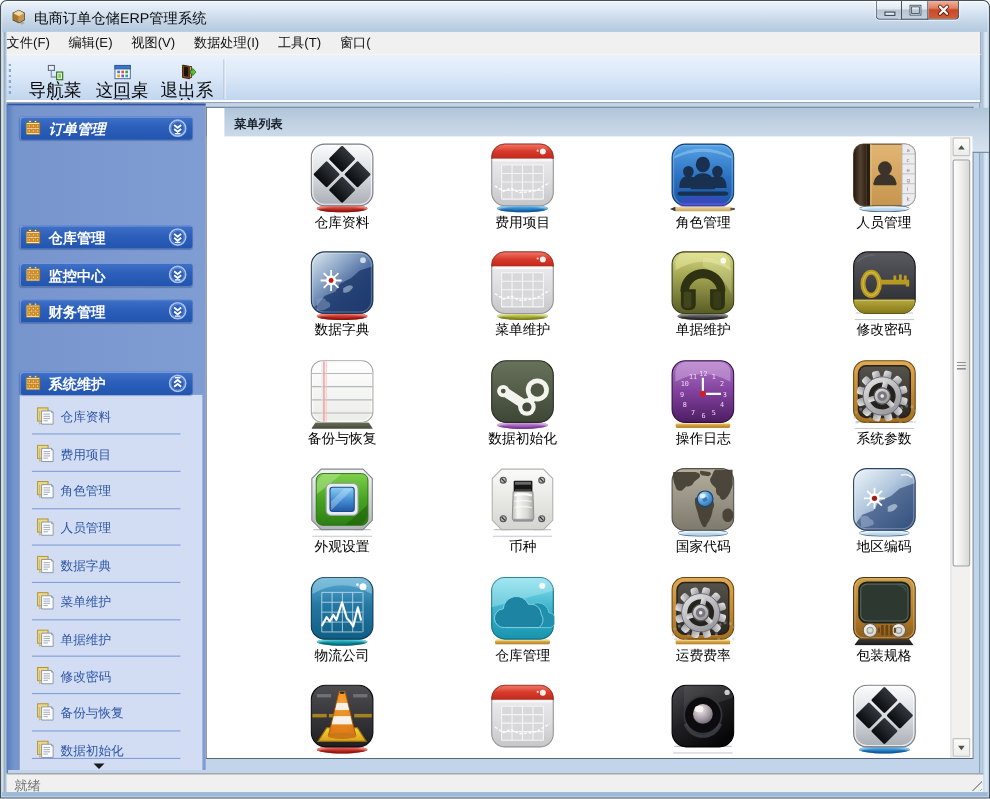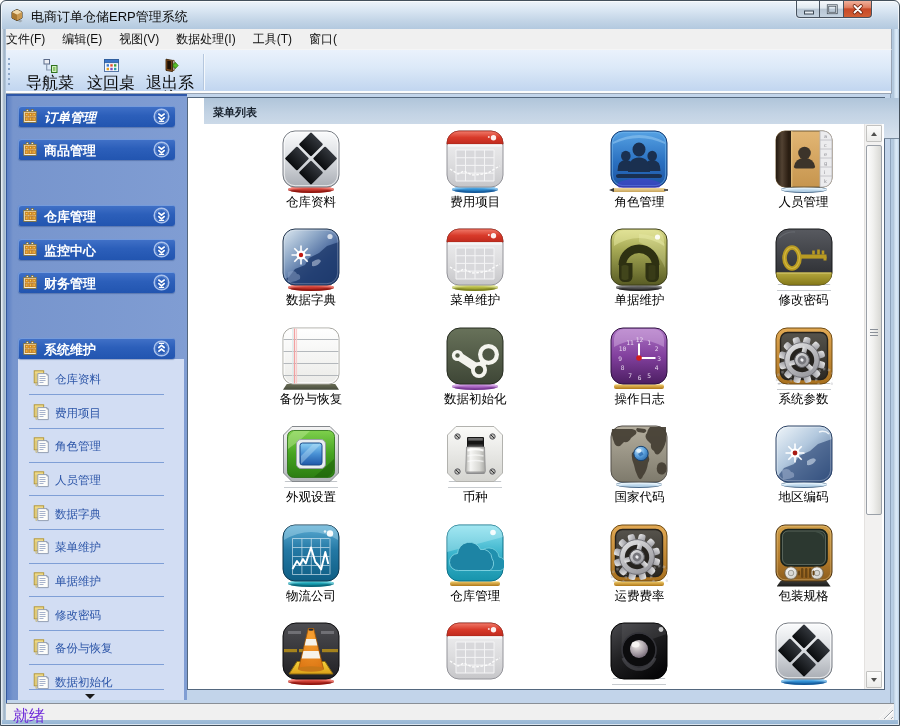--- a/index.html
+++ b/index.html
@@ -100,21 +100,21 @@
 .sc-arrow-up { position:absolute; left:4px; top:6px; width:0; height:0; border-left:3.5px solid transparent; border-right:3.5px solid transparent; border-bottom:4.5px solid #50504e; }
 .sc-arrow-down { position:absolute; left:4px; top:6px; width:0; height:0; border-left:3.5px solid transparent; border-right:3.5px solid transparent; border-top:4.5px solid #50504e; }
 #sc-thumb { position:absolute; left:1px; top:21px; width:16px; height:370px;
   background:linear-gradient(90deg,#fdfdfd 0%,#f0f0ee 45%,#d8d8d4 100%);
   border:1px solid #9aa0a8; border-radius:2px; }
 #sc-grip { position:absolute; left:3px; top:183px; width:8px; height:7px;
   background-image:repeating-linear-gradient(180deg,#8a9098 0 1px,transparent 1px 3px); }
 
 #statusbar { position:absolute; left:5px; top:702px; width:888px; height:17px;
   background:#f0f0f0; border-top:1px solid #898f96; }
-#status-text { position:absolute; left:7px; top:2px; font-size:16px; color:#6d28d9; }
+#status-text { position:absolute; left:7px; top:2px; font-size:12px; color:#737373; }
 #resize-grip { position:absolute; right:1px; bottom:1px; width:14px; height:14px;
   background-image:repeating-linear-gradient(135deg,transparent 0 3px,#9aa0a6 3px 4px,#fdfdfd 4px 5px); clip-path:polygon(100% 0,100% 100%,0 100%); }
 #frame-right { position:absolute; left:892px; top:28px; width:7px; height:691px;
   background:linear-gradient(90deg,#aabfd4 0px,#cfe0f0 2px,#dcebf8 4px,#a6bed8 7px); }
 #frame-left { position:absolute; left:1px; top:28px; width:4px; height:691px;
   background:linear-gradient(90deg,#e2eaf2 0px,#9db0c2 2px,#b7cce2 4px); }
 </style>
 </head>
 <body>
 
@@ -834,29 +834,20 @@
       <div id="sb-scrolldown"></div>
     <div class="sb-bar" style="top: 9.8px; font-style: italic;">
           <svg class="sb-ico">
             <use href="#ic-sbgrid"></use>
           </svg>
           <span class="sb-label">订单管理</span>
           <svg class="sb-chev">
             <use href="#ic-chevdown"></use>
           </svg>
         </div>
-        <div class="sb-bar" style="top: 43px;">
-          <svg class="sb-ico">
-            <use href="#ic-sbgrid"></use>
-          </svg>
-          <span class="sb-label">商品管理</span>
-          <svg class="sb-chev">
-            <use href="#ic-chevdown"></use>
-          </svg>
-        </div>
         <div class="sb-bar" style="top: 109.4px;">
           <svg class="sb-ico">
             <use href="#ic-sbgrid"></use>
           </svg>
           <span class="sb-label">仓库管理</span>
           <svg class="sb-chev">
             <use href="#ic-chevdown"></use>
           </svg>
         </div>
         <div class="sb-bar" style="top: 175.8px;">

